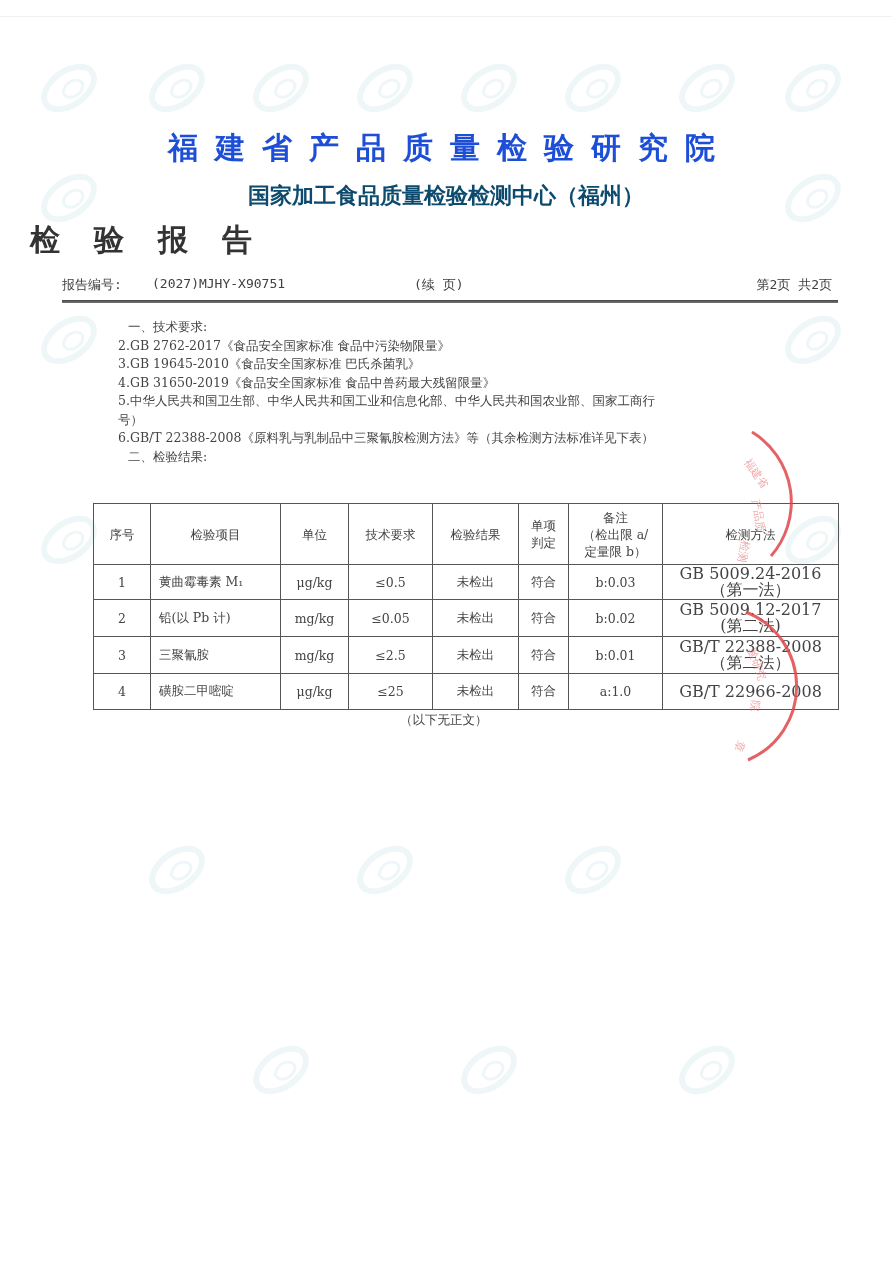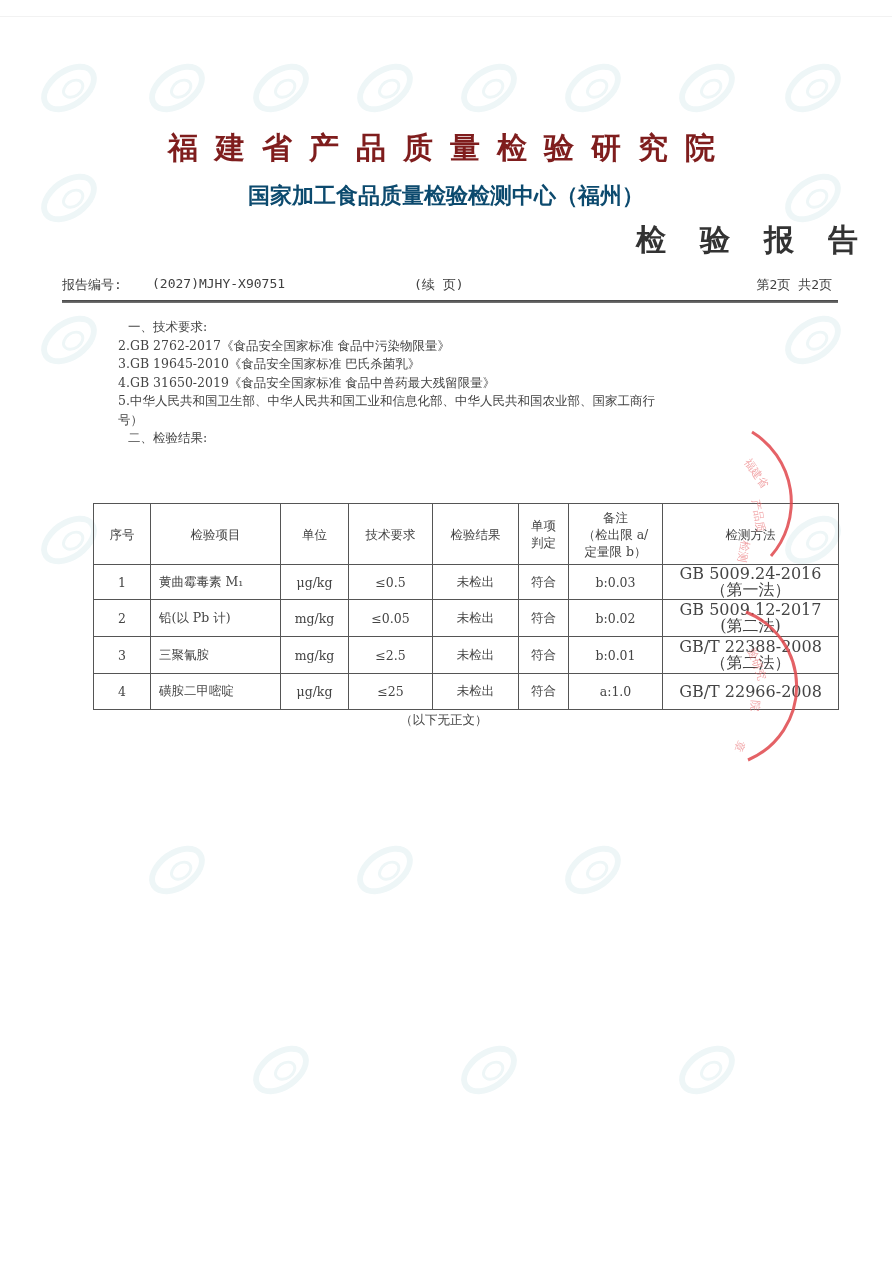--- a/index.html
+++ b/index.html
@@ -17,29 +17,29 @@
   }
   .wm::after {
     content: ""; position: absolute; left: 16px; top: 8px; width: 18px; height: 12px;
     border: 3px solid #eef6f7; border-radius: 50%;
   }
   .top-rule { position: absolute; left: 0; top: 16px; width: 892px; height: 1px; background: #f2f2f2; }
 
   .title-main {
     position: absolute; left: 0; top: 128px; width: 892px; text-align: center;
     font-family: "DejaVu Sans", sans-serif; font-weight: bold; font-size: 30px;
-    letter-spacing: 17px; color: #7f1d1d; text-indent: 8px;
+    letter-spacing: 17px; color: #1d4ed8; text-indent: 8px;
   }
   .title-sub {
     position: absolute; left: 0; top: 181px; width: 892px; text-align: center;
     font-family: "DejaVu Sans", sans-serif; font-weight: bold; font-size: 22px;
     color: #0c4a6e; letter-spacing: 0px;
   }
   .title-report {
-    position: absolute; left: 0; top: 220px; width: 892px; text-align: right;
+    position: absolute; left: 0; top: 220px; width: 892px; text-align: left;
     font-family: "DejaVu Sans", sans-serif; font-weight: bold; font-size: 30px;
     letter-spacing: 34px; color: #333; text-indent: 30px;
   }
 
   .report-meta { position: absolute; left: 62px; top: 276px; width: 776px; height: 22px; font-family: "DejaVu Sans Mono", monospace; font-size: 13px; color: #404040; }
   .report-no-label { position: absolute; left: 0; top: 0; }
   .report-no { position: absolute; left: 90px; top: 0; }
   .continued { position: absolute; left: 352px; top: 0; }
   .page-info { position: absolute; right: 6px; top: 0; }
   .meta-rule { position: absolute; left: 62px; top: 300px; width: 776px; height: 3px; background: linear-gradient(#444, #777); }
@@ -107,20 +107,21 @@
 </div>
 <div class="meta-rule"></div>
 
 <div class="body-text">
   <div class="section-head">一、技术要求:</div>
   <div>2.GB 2762-2017《食品安全国家标准 食品中污染物限量》</div>
   <div>3.GB 19645-2010《食品安全国家标准 巴氏杀菌乳》</div>
   <div>4.GB 31650-2019《食品安全国家标准 食品中兽药最大残留限量》</div>
   <div>5.中华人民共和国卫生部、中华人民共和国工业和信息化部、中华人民共和国农业部、国家工商行</div>
   <div>号）</div>
+  <div>6.GB/T 22388-2008《原料乳与乳制品中三聚氰胺检测方法》等（其余检测方法标准详见下表）</div>
   <div class="section-head">二、检验结果:</div>
 </div>
 
 <table class="results">
   <colgroup>
     <col style="width:57px">
       <col style="width:130px">
       <col style="width:68px">
       <col style="width:84px">
     <col style="width:86px">

